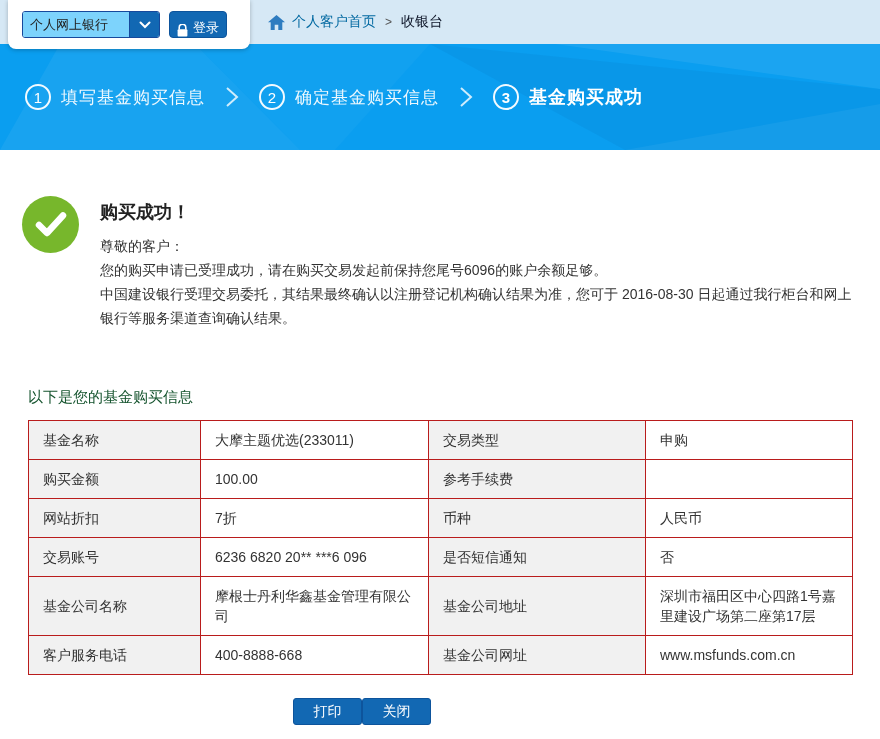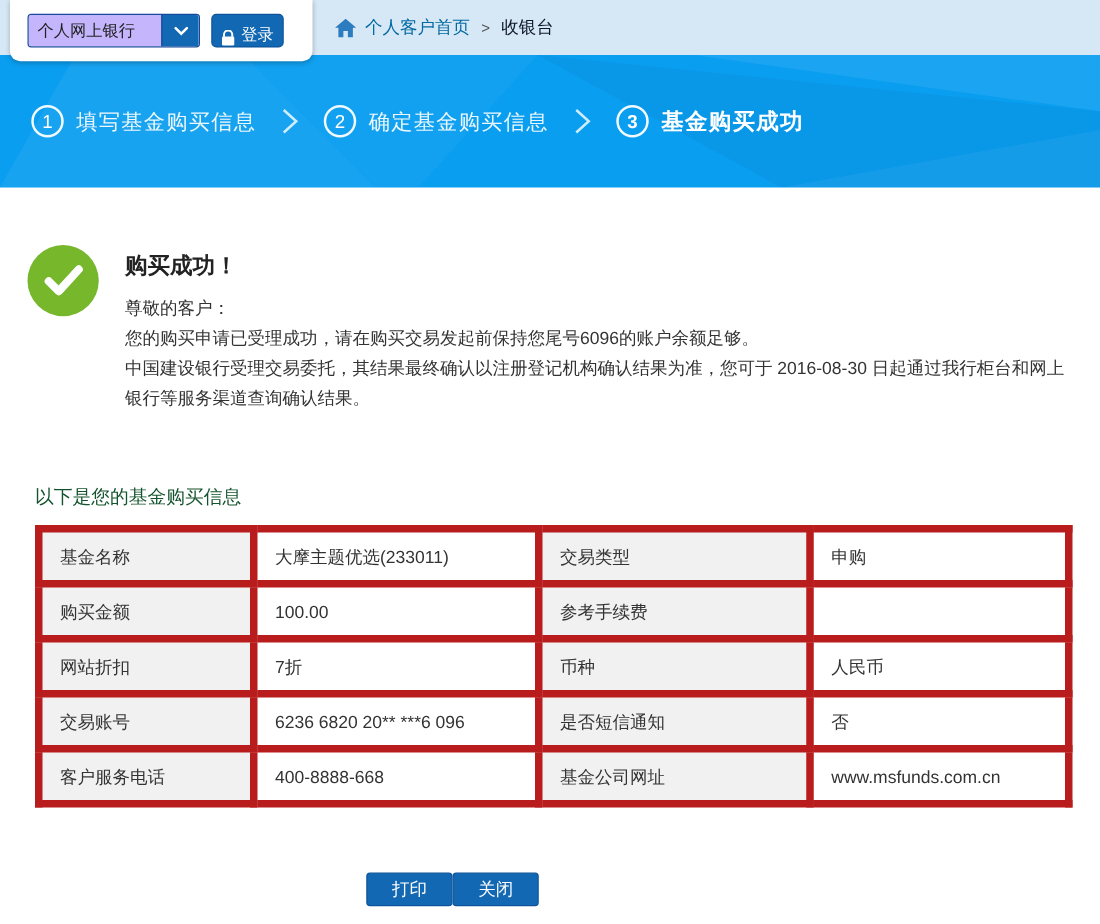--- a/index.html
+++ b/index.html
@@ -32,21 +32,21 @@
     position:absolute; left:8px; top:0; z-index:5;
     width:242px; height:49px;
     background:#fff;
     border-radius:0 0 8px 8px;
     box-shadow:0 1px 4px rgba(0,0,0,.25);
     display:flex; align-items:center;
     padding-left:14px;
   }
   .select-group { display:flex; height:27px; border:1px solid #16499c; border-radius:3px; overflow:hidden; }
   .select-value {
-    width:106px; background:#c4b5fd; font-size:13px; color:#222;
+    width:106px; background:#7dd3fc; font-size:13px; color:#222;
     display:flex; align-items:center; padding-left:7px; cursor:pointer;
   }
   .select-btn {
     width:30px; background:#1268b3; border-left:1px solid #16499c;
     display:flex; align-items:center; justify-content:center; cursor:pointer;
   }
   .login-btn {
     margin-left:9px; width:58px; height:27px;
     background:#1268b3; border:1px solid #0d549c; border-radius:4px;
     color:#fff; font-size:13px;
@@ -97,21 +97,21 @@
   .section-title {
     position:absolute; left:28px; top:388px;
     font-size:15px; color:#14532d;
   }
   .info-table {
     position:absolute; left:28px; top:420px; width:824px;
     border-collapse:collapse; table-layout:fixed;
     font-size:14px; color:#333;
   }
   .info-table td {
-    border:6px solid #b91c1c;
+    border:1px solid #b91c1c;
     padding:9px 14px; line-height:20px;
     overflow-wrap:break-word;
   }
   .info-table td.lbl { background:#f1f1f1; }
 
   
   .actions {
     position:absolute; left:293px; top:698px;
     display:flex; 
   }
@@ -240,20 +240,26 @@
       <td class="lbl">币种</td>
       <td>人民币</td>
     </tr>
     <tr>
       <td class="lbl">交易账号</td>
       <td>6236 6820 20** ***6 096</td>
       <td class="lbl">是否短信通知</td>
       <td>否</td>
     </tr>
     <tr>
+      <td class="lbl">基金公司名称</td>
+      <td>摩根士丹利华鑫基金管理有限公司</td>
+      <td class="lbl">基金公司地址</td>
+      <td>深圳市福田区中心四路1号嘉里建设广场第二座第17层</td>
+    </tr>
+    <tr>
       <td class="lbl">客户服务电话</td>
       <td>400-8888-668</td>
       <td class="lbl">基金公司网址</td>
       <td>www.msfunds.com.cn</td>
     </tr>
   </tbody>
 </table>
 
 <div class="actions">
   <button class="action-btn">打印</button>

